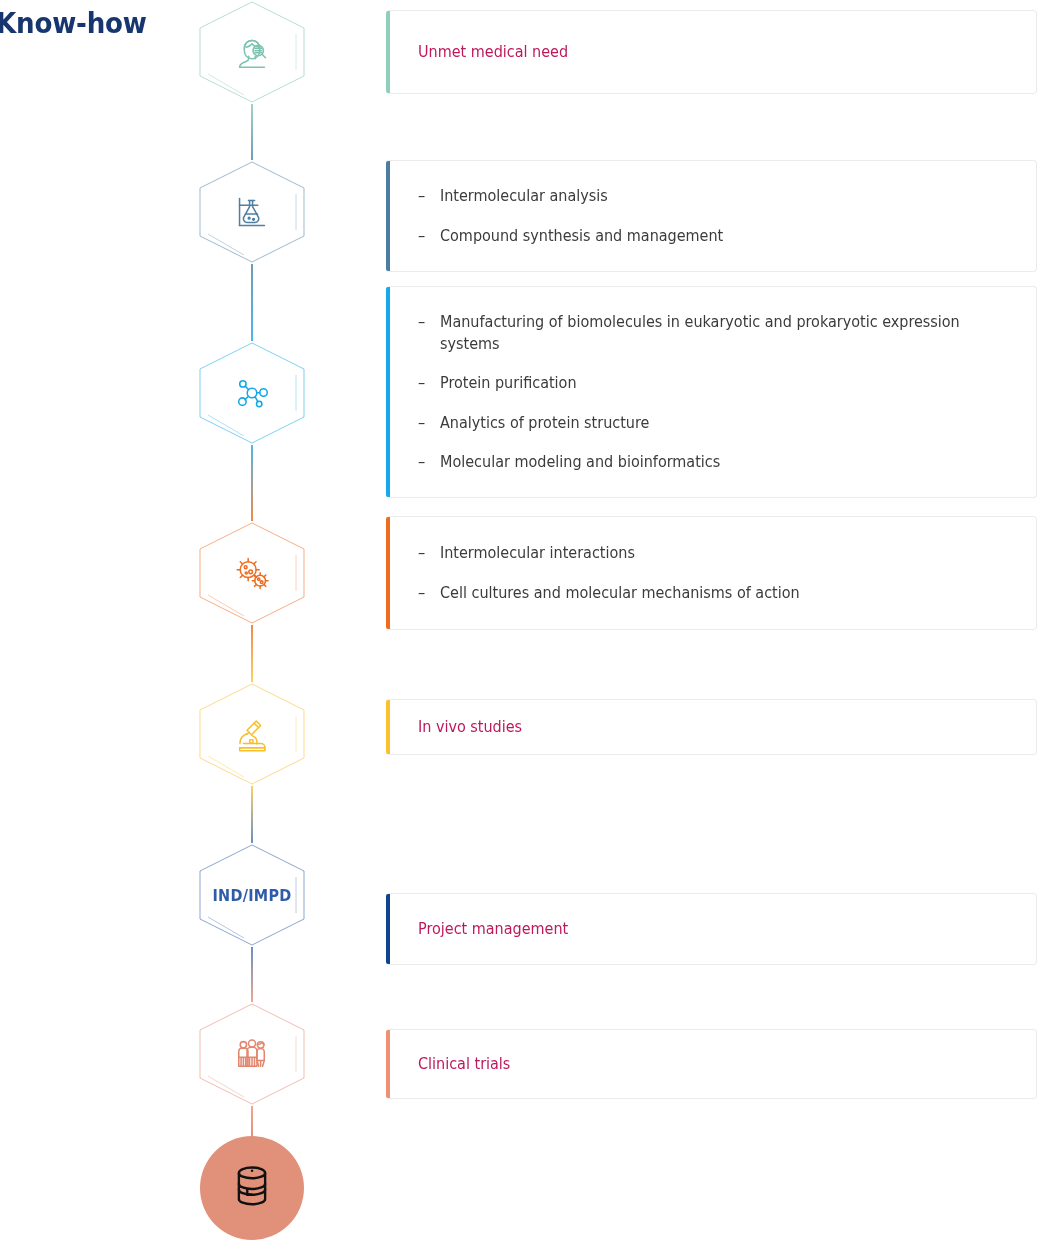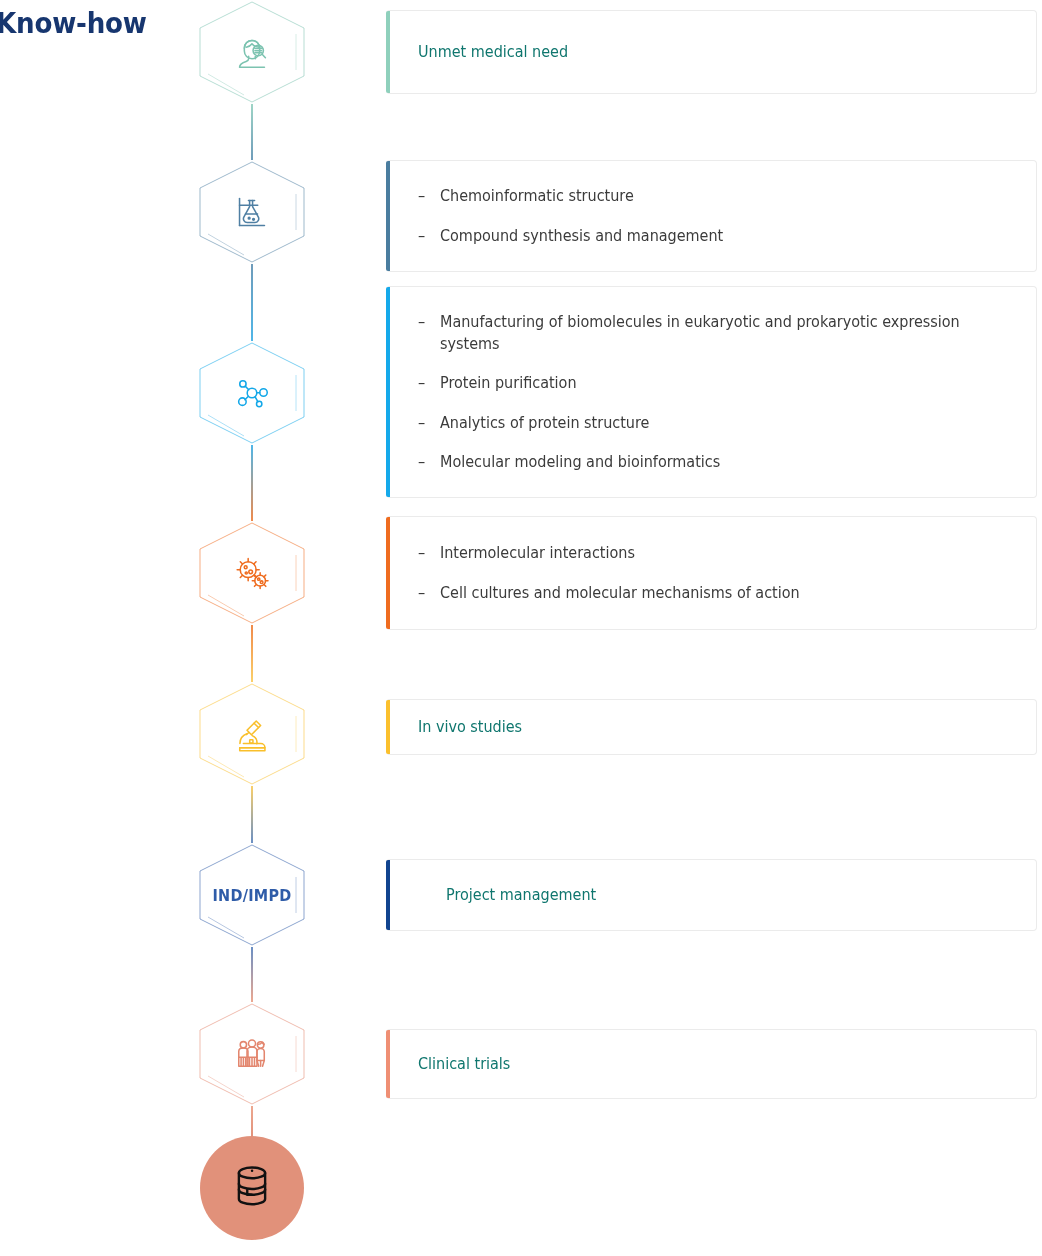--- a/index.html
+++ b/index.html
@@ -101,21 +101,21 @@
     border-radius: 2px 0 0 2px;
   }
   .card-body {
     padding-left: 32px;
     padding-right: 18px;
     width: 100%;
     box-sizing: border-box;
   }
   .card-text {
     font-size: 16px;
-    color: #0f766e;
+    color: #be185d;
     line-height: 1.35;
   }
   .bullet-list {
     list-style: none;
     margin: 0;
     padding: 0;
   }
   .bullet-item {
     font-size: 16px;
     color: #3b3b3b;
@@ -283,21 +283,21 @@
     <div class="card" style="top: 10px; height: 84px;">
       <div class="card-accent" style="background: rgb(143, 208, 188);"></div>
       <div class="card-body">
         <div class="card-text">Unmet medical need</div>
       </div>
     </div>
     <div class="card" style="top: 160px; height: 112px;">
       <div class="card-accent" style="background: rgb(74, 125, 159);"></div>
       <div class="card-body">
         <ul class="bullet-list">
-          <li class="bullet-item"><span class="bullet-dash">–</span><span>Chemoinformatic structure</span></li>
+          <li class="bullet-item"><span class="bullet-dash">–</span><span>Intermolecular analysis</span></li>
           <li class="bullet-item"><span class="bullet-dash">–</span><span>Compound synthesis and management</span></li>
         </ul>
       </div>
     </div>
     <div class="card" style="top: 286px; height: 212px;">
       <div class="card-accent" style="background: rgb(21, 169, 234);"></div>
       <div class="card-body">
         <ul class="bullet-list">
           <li class="bullet-item"><span class="bullet-dash">–</span><span>Manufacturing of biomolecules in eukaryotic and prokaryotic expression systems</span></li>
           <li class="bullet-item"><span class="bullet-dash">–</span><span>Protein purification</span></li>
@@ -314,21 +314,21 @@
           <li class="bullet-item"><span class="bullet-dash">–</span><span>Cell cultures and molecular mechanisms of action</span></li>
         </ul>
       </div>
     </div>
     <div class="card" style="top: 699px; height: 56px;">
       <div class="card-accent" style="background: rgb(251, 192, 45);"></div>
       <div class="card-body">
         <div class="card-text">In vivo studies</div>
       </div>
     </div>
-    <div class="card" style="top: 859px; height: 72px; padding-left: 28px;">
+    <div class="card" style="top: 893px; height: 72px;">
       <div class="card-accent" style="background: rgb(17, 68, 143);"></div>
       <div class="card-body">
         <div class="card-text">Project management</div>
       </div>
     </div>
     <div class="card" style="top: 1018px; height: 70px; margin-top: 11px;">
       <div class="card-accent" style="background: rgb(239, 143, 116);"></div>
       <div class="card-body">
         <div class="card-text">Clinical trials</div>
       </div>

